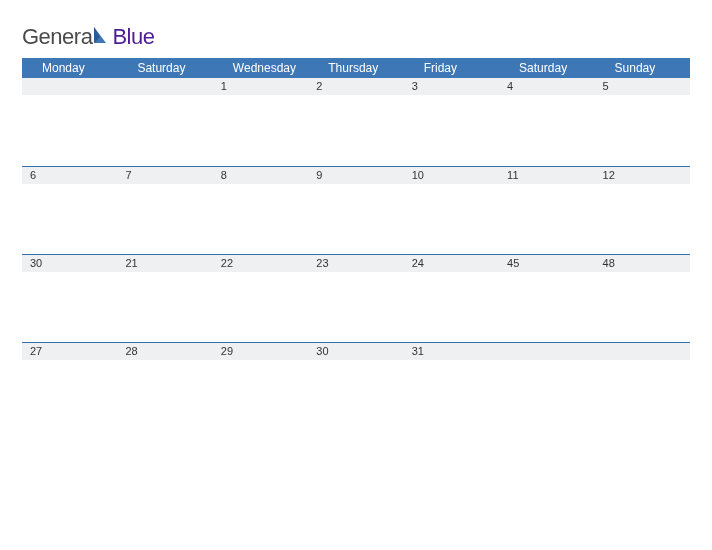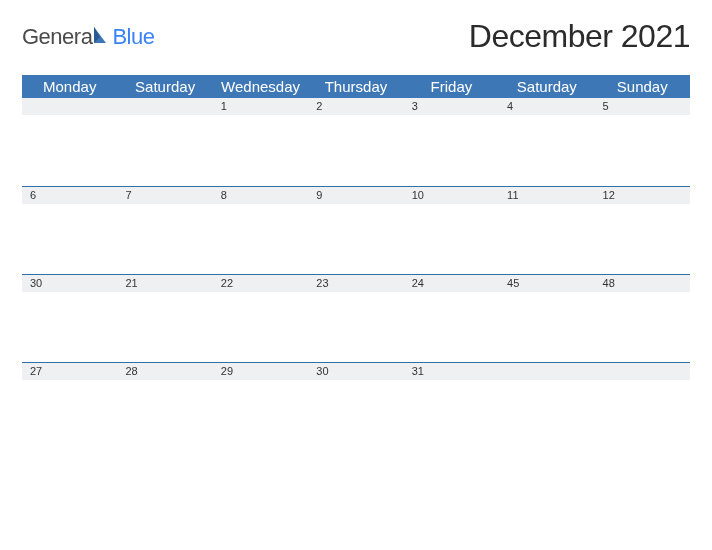--- a/index.html
+++ b/index.html
@@ -9,22 +9,22 @@
     background: #ffffff;
     font-family: Arial, Helvetica, sans-serif;
     overflow: hidden;
   }
   .page {
     padding: 18px 22px 20px 22px;
   }
   .header {
     display: flex;
     justify-content: space-between;
-    align-items: flex-start;
-    margin-bottom: 20px;
+    align-items: flex-end;
+    margin-bottom: 8px;
   }
   .logo {
     display: flex;
     align-items: center;
     gap: 2px;
     padding-top: 6px;
   }
   .logo-text {
     font-size: 22px;
     font-weight: 400;
@@ -34,42 +34,42 @@
   .logo-text .g { font-weight: 500; }
   .logo-mark {
     display: inline-flex;
     vertical-align: baseline;
     margin-left: 1px;
     margin-right: 1px;
   }
   .brand-sub {
     font-size: 22px;
     font-weight: 500;
-    color: #3b82f6;
+    color: #4c1d95;
     margin-left: 2px;
     letter-spacing: -0.5px;
   }
   .title {
     font-size: 32px;
     font-weight: 400;
     color: #2b2b2b;
     letter-spacing: -0.5px;
   }
   .calendar {
     width: 100%;
     border-collapse: collapse;
     table-layout: fixed;
   }
   .calendar thead th {
     background: #3e77b5;
     color: #ffffff;
-    font-size: 15px;
+    font-size: 12px;
     font-weight: 400;
-    text-align: center;
-    padding: 3px 4px;
+    text-align: left;
+    padding: 3px 20px;
   }
   .calendar tbody td {
     height: 88px;
     vertical-align: top;
     font-size: 11px;
     color: #333333;
     padding: 0;
     border-bottom: 1px solid #2f6fab;
   }
   .calendar tbody tr:last-child td {
@@ -95,21 +95,20 @@
   <div class="header">
     <div class="logo">
       <span class="logo-text"><span class="g">Genera</span><span class="logo-mark">
             <svg width="14" height="18" viewBox="0 0 14 18">
               <path d="M1 1 L1 17 L13 17 Z" fill="#3e77b5"></path>
               <path d="M1 1 L1 17 L7 11 Z" fill="#2a5a8f"></path>
             </svg>
           </span></span>
         <span class="brand-sub">Blue</span>
     </div>
-    <div class="title">December 2021</div>
   </div>
 
   <table class="calendar">
     <thead>
       <tr>
         <th>Monday</th>
         <th>Saturday</th>
         <th>Wednesday</th>
         <th>Thursday</th>
         <th>Friday</th>

